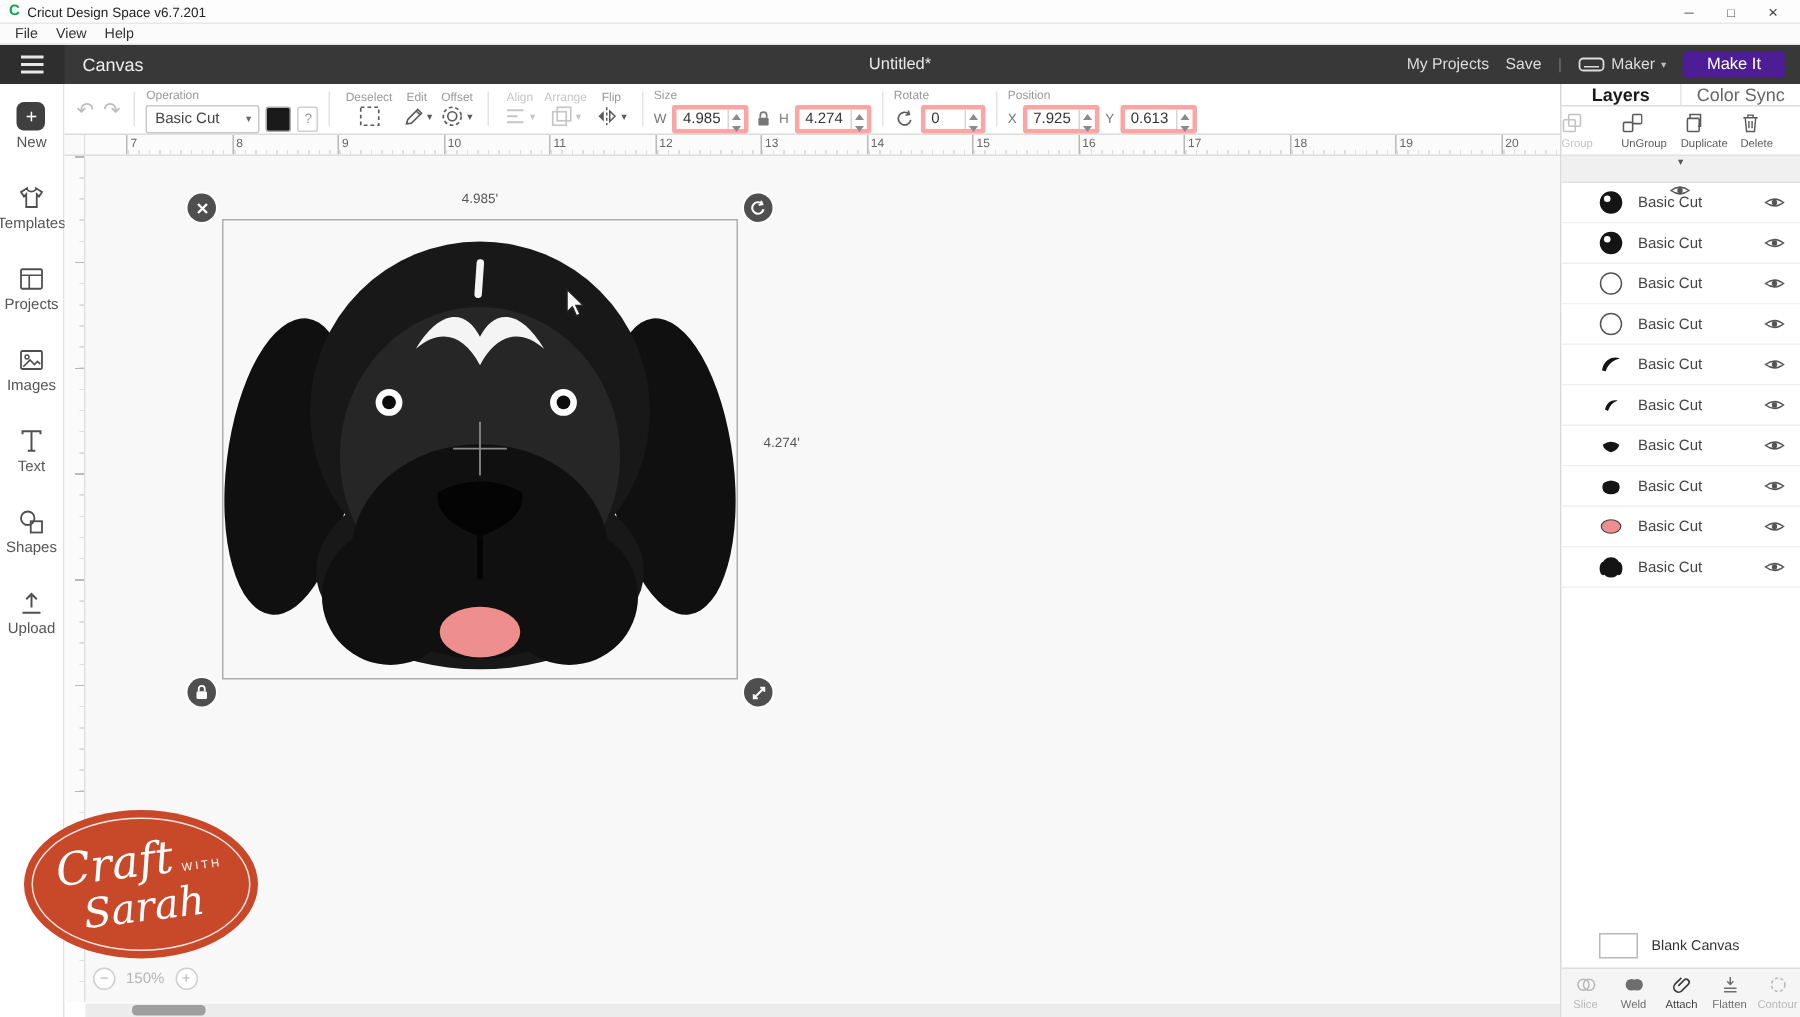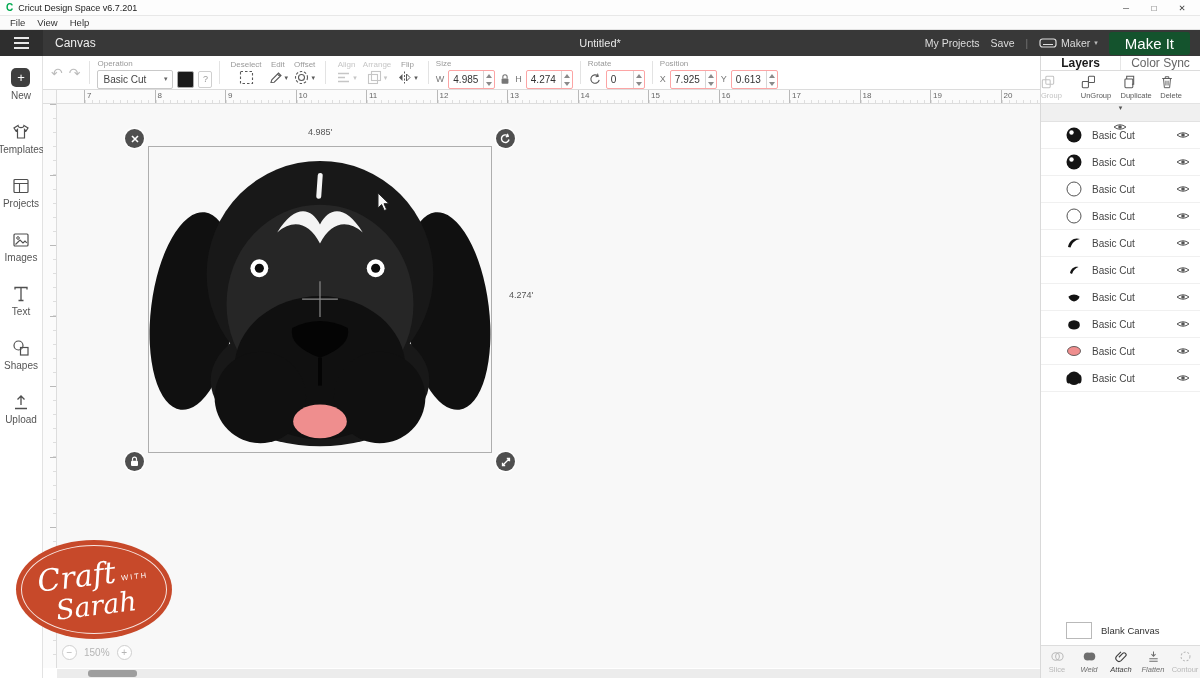--- a/index.html
+++ b/index.html
@@ -28,21 +28,21 @@
     align-items:center; justify-content:center; gap:3px; }
   .hamburger i { display:block; width:15px; height:2px; background:#e8e8e8; }
   .canvas-label { color:#eee; font-size:12px; margin-left:12px; }
   .doc-title { position:absolute; left:0; right:0; text-align:center; color:#e8e8e8; font-size:11px; pointer-events:none; }
   .hdr-right { margin-left:auto; display:flex; align-items:center; gap:11px; padding-right:10px; position:relative; }
   .hdr-link { color:#ddd; font-size:10.5px; }
   .hdr-div { color:#777; font-size:10px; }
   .machine-sel { display:flex; align-items:center; gap:4px; color:#ddd; font-size:10.5px; }
   .machine-sel svg { color:#ddd; }
   .caret-sm { font-size:7px; color:#bbb; }
-  .makeit-btn { background:#14532d; color:#fff; font-size:15px; padding:3px 16px; border-radius:3px; }
+  .makeit-btn { background:#4c1d95; color:#fff; font-size:11px; padding:3px 16px; border-radius:3px; }
 
   
   .lsidebar { position:absolute; left:0; top:56px; width:43px; height:622px; background:#fff;
     border-right:1px solid #e2e2e2; display:flex; flex-direction:column; align-items:center; padding-top:12px; }
   .sbitem { display:flex; flex-direction:column; align-items:center; gap:3px; margin-bottom:22px; color:#4f4f4f; }
   .sbitem .sblabel { font-size:10px; color:#555; }
   .sb-new-box { width:19px; height:19px; background:#3f3f3f; border-radius:5px; color:#fff;
     display:flex; align-items:center; justify-content:center; font-size:13px; line-height:1; }
   .sbitem svg { display:block; }
 
@@ -58,21 +58,21 @@
   .icnbtn .irow { display:flex; align-items:center; gap:2px; }
   .icnbtn.disabled { color:#c6c6c6; }
   .icnbtn.disabled .tlabel { color:#c6c6c6; }
   .undo-redo { display:flex; align-items:center; gap:6px; color:#bdbdbd; font-size:14px; padding:0 2px; }
   .opselect { display:flex; align-items:center; justify-content:space-between; width:76px; height:19px;
     border:1px solid #c9c9c9; border-radius:2px; padding:0 5px; font-size:10px; color:#444; }
   .swatch { width:17px; height:17px; background:#1a1a1a; border:1px solid #aaa; border-radius:2px; }
   .swatch-help { width:14px; height:17px; border:1px solid #cfcfcf; border-radius:2px; color:#999;
     font-size:9px; display:flex; align-items:center; justify-content:center; }
   .axis { font-size:9px; color:#777; }
-  .num { display:flex; height:19px; border:1px solid #fca5a5; border-radius:2px; background:#fff; }
+  .num { display:flex; height:19px; border:3px solid #fca5a5; border-radius:2px; background:#fff; }
   .nval { width:34px; font-size:10px; color:#333; display:flex; align-items:center; padding:0 4px; }
   .sp { width:11px; display:flex; flex-direction:column; border-left:1px solid #d6d6d6; }
   .sp span { flex:1; display:flex; align-items:center; justify-content:center; }
   .sp .up::after { content:""; border:3px solid transparent; border-bottom:4px solid #8a8a8a; margin-bottom:2px; }
   .sp .dn::after { content:""; border:3px solid transparent; border-top:4px solid #8a8a8a; margin-top:2px; }
 
   
   .ruler-corner { position:absolute; left:43px; top:90px; width:14px; height:14px; background:#fafafa;
     border-right:1px solid #ddd; border-bottom:1px solid #ddd; }
   .hruler { position:absolute; left:57px; top:90px; width:983px; height:14px; background:#fbfbfb;
@@ -126,21 +126,21 @@
   .leye { margin-right:10px; color:#555; display:flex; }
   .blankrow { position:absolute; left:16px; bottom:33px; width:160px; height:30px; display:flex; align-items:center;
     gap:9px; padding-left:9px; background:#fff; }
   .blank-swatch { width:26px; height:17px; background:#fff; border:1px solid #b9b9b9; }
   .blank-label { font-size:9.5px; color:#333; }
   .pfooter { position:absolute; left:0; bottom:0; width:160px; height:33px; background:#f5f5f5;
     border-top:1px solid #ddd; display:flex; }
   .pfoot { flex:1; display:flex; flex-direction:column; align-items:center; justify-content:center; gap:2px; }
   .pfoot span { font-size:7.5px; }
   .pfoot.dim { color:#b8b8b8; }
-  .pfoot.on { color:#6e6e6e;font-style:italic; }
+  .pfoot.on { color:#6e6e6e; }
 
   
   .logo { position:absolute; left:16px; top:540px; width:156px; height:99px; background:#c7492a;
     border-radius:50%; z-index:50; display:flex; align-items:center; justify-content:center; }
   .logo::after { content:""; position:absolute; inset:5px; border:1.5px solid rgba(255,255,255,.85); border-radius:50%; }
   .logo-inner { transform:rotate(-7deg); color:#fff; text-align:center; line-height:1; }
   .logo-row1 { display:flex; align-items:flex-end; gap:5px; justify-content:center; }
   .logo-craft { font-family:"DejaVu Serif", serif; font-style:italic; font-size:30px; }
   .logo-with { font-size:7.5px; letter-spacing:2px; margin-bottom:5px; }
   .logo-sarah { font-family:"DejaVu Serif", serif; font-style:italic; font-size:27px; margin-top:2px; }

